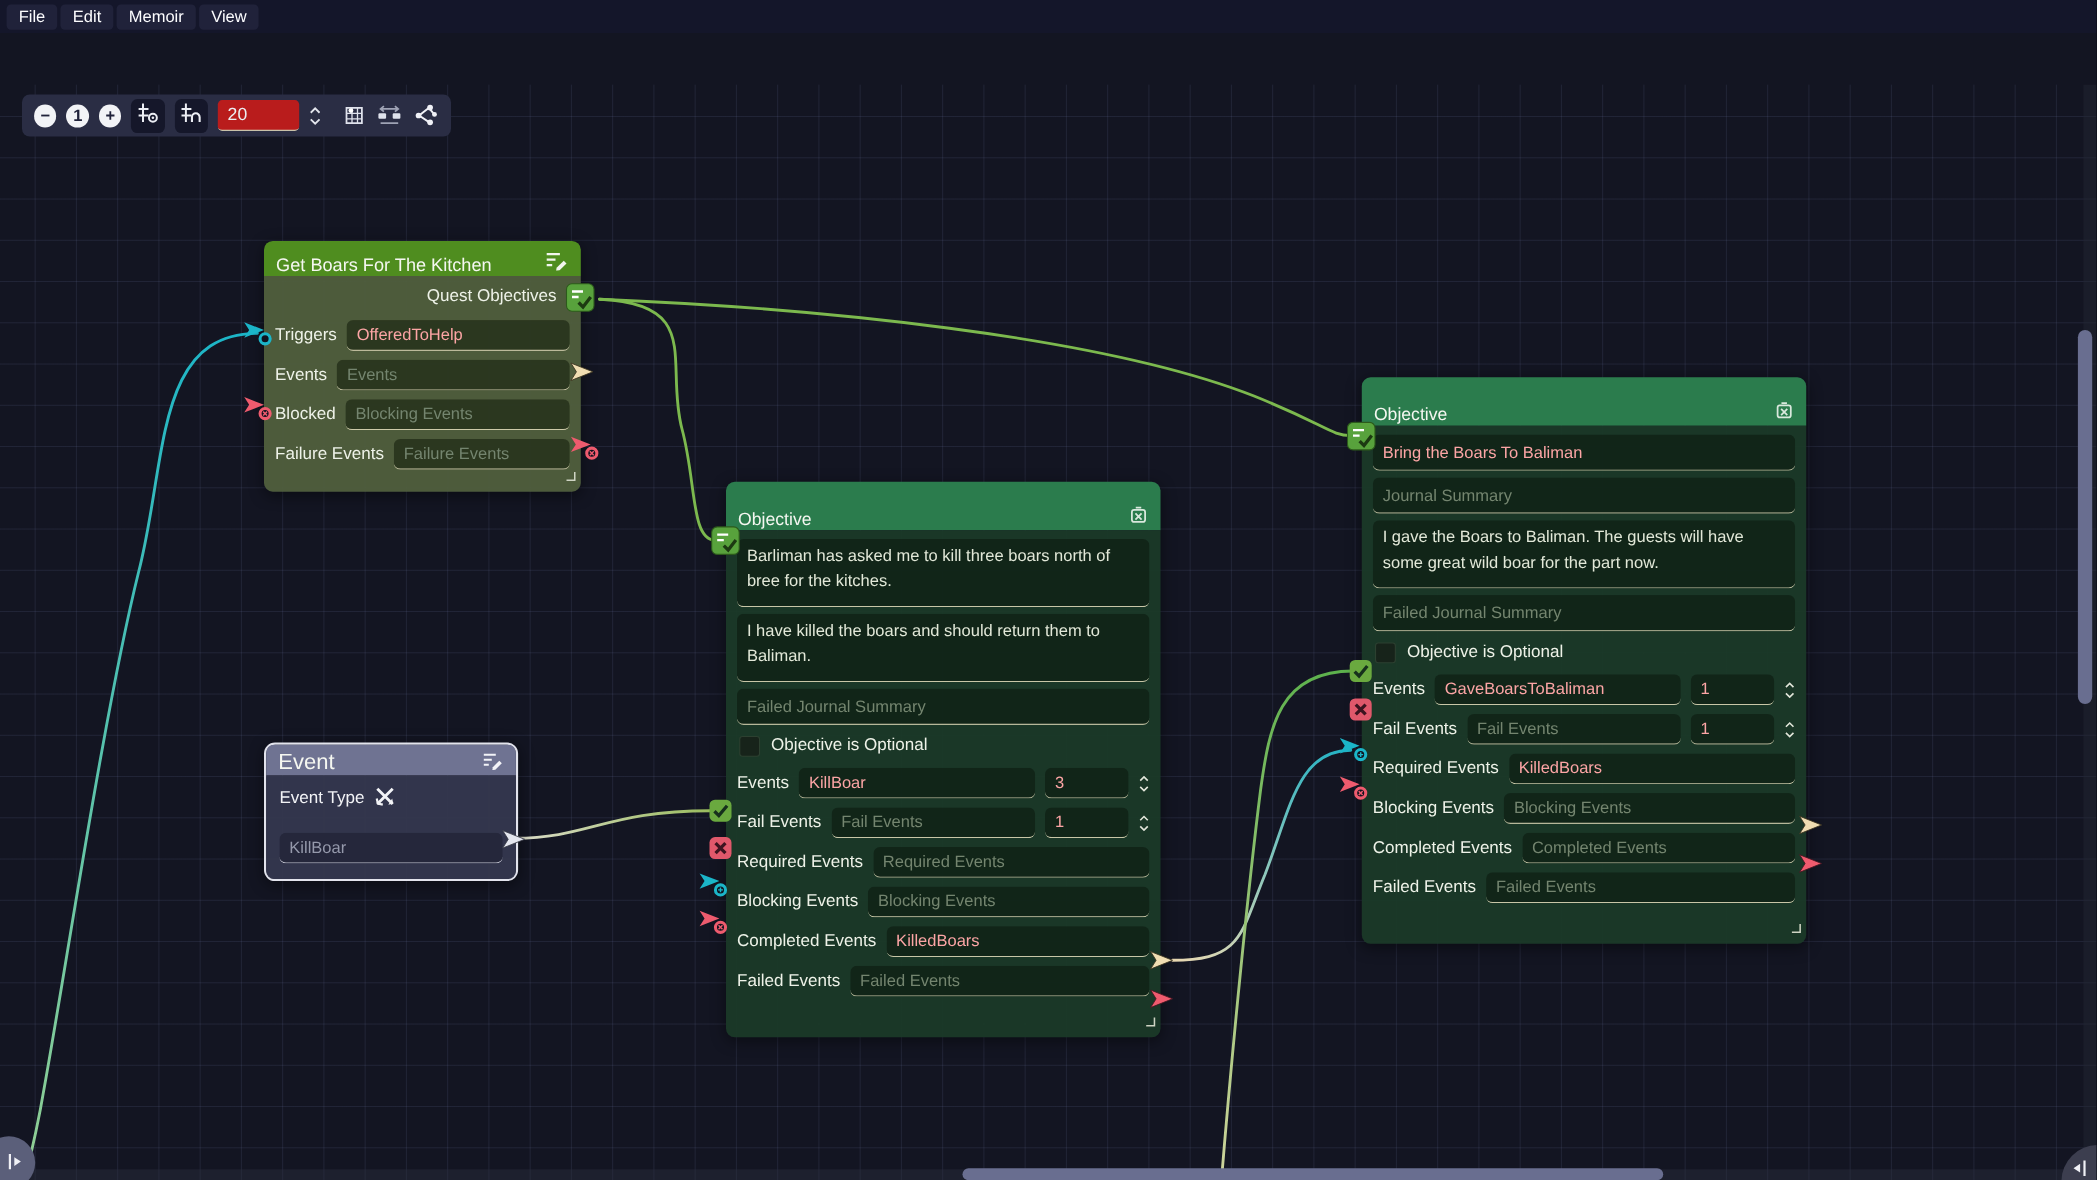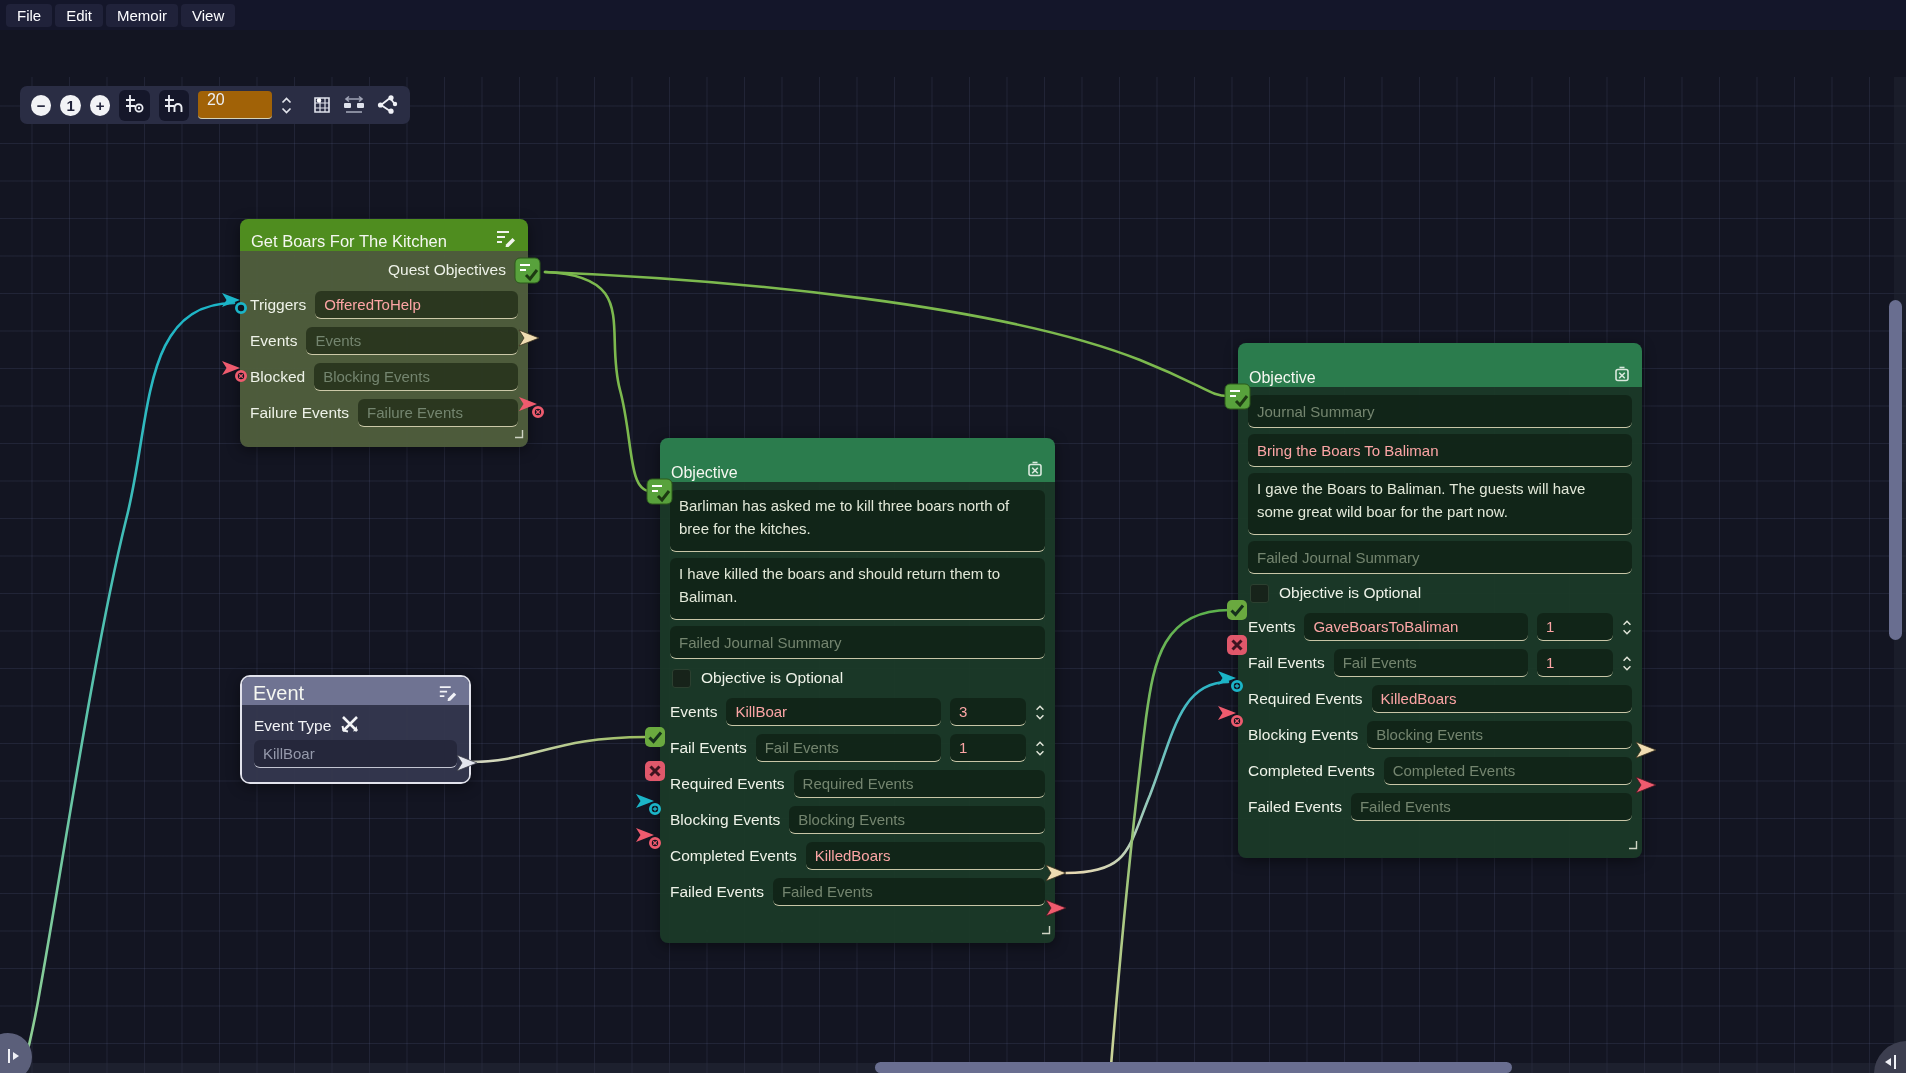--- a/index.html
+++ b/index.html
@@ -13,22 +13,22 @@
     border-bottom:1px solid #33374f;z-index:80;}
   .tab{position:absolute;left:28px;top:9px;height:38px;display:flex;align-items:center;gap:8px;
     padding:0 18px 0 14px;background:#1c1f32;border:1px solid #565a78;border-bottom:none;
     border-radius:9px 9px 0 0;font-size:15px;color:#f2f3f8;}
   
   .toolbar{position:absolute;left:20px;top:86px;height:38px;width:390px;background:#2a2d44;
     border-radius:7px;display:flex;align-items:center;gap:9px;padding:0 11px;z-index:70;box-sizing:border-box;}
   .circ-btn{width:21px;height:21px;border-radius:50%;background:#f2f3f6;color:#20223a;
     display:flex;align-items:center;justify-content:center;font-size:15px;font-weight:bold;line-height:1;}
   .tog-btn{width:31px;height:31px;background:#15172a;border-radius:6px;display:flex;align-items:center;justify-content:center;}
-  .snap-box{width:76px;height:27px;background:#a16207;border-bottom:1.5px solid #d6d2b6;border-radius:4px;
-    display:flex;align-items:flex-start;}
+  .snap-box{width:76px;height:27px;background:#b91c1c;border-bottom:1.5px solid #d6d2b6;border-radius:4px;
+    display:flex;align-items:center;}
   .snap-box input{background:transparent;border:none;outline:none;color:#eceef2;font-size:16px;width:60px;
     padding:0 0 0 9px;font-family:inherit;}
   .spin-col{display:flex;flex-direction:column;gap:3px;align-items:center;}
   .icon-btn{display:flex;align-items:center;justify-content:center;}
   
   .canvas{position:absolute;left:0;top:77px;right:0;bottom:0;
     background-image:linear-gradient(rgba(130,140,195,.13) 1px,transparent 1px),
       linear-gradient(90deg,rgba(130,140,195,.13) 1px,transparent 1px);
     background-size:37.5px 37.5px;background-position:-6px -9px;z-index:1;}
   svg.wires{position:absolute;left:0;top:0;width:1906px;height:1073px;z-index:5;pointer-events:none;}
@@ -55,21 +55,21 @@
   
   .n-quest{left:240px;top:219px;width:288px;}
   .n-quest .nhead{height:32px;background:#4f8d1f;}
   .n-quest .nbody{background:rgba(80,95,61,.95);padding:6px 10px 20px;gap:8px;}
   .n-quest .tin{background:rgba(17,26,9,.55);}
   .qo-row{justify-content:flex-end;padding-right:12px;height:26px;}
   
   .n-event{left:240px;top:675px;width:227px;border:2px solid #e2e3ec;border-radius:10px;}
   .n-event .nhead{height:28px;background:#6f7392;border-radius:7px 7px 0 0;}
   .n-event .nhead .ttl{font-size:20px;}
-  .n-event .nbody{background:rgba(52,55,78,.96);padding:7px 12px 14px;gap:0;border-radius:0 0 7px 7px;}
+  .n-event .nbody{background:rgba(52,55,78,.96);padding:7px 12px 14px;gap:17px;border-radius:0 0 7px 7px;}
   .n-event .tin{background:rgba(36,38,58,.9);color:#9599ab;border-bottom-color:rgba(225,226,236,.85);}
   
   .n-obj .nhead{height:44px;background:#2b7c4d;}
   .n-obj .nhead .ttl{font-size:16px;}
   .n-obj .nbody{background:rgba(27,57,39,.94);padding:8px 10px 36px;gap:6px;}
   .n-obj1{left:660px;top:438px;width:395px;}
   .n-obj2{left:1238px;top:343px;width:404px;}
   .name-in{height:32px;flex:none;}
   .erow{height:30px;flex:none;}
   .opt-row{height:26px;flex:none;gap:10px;padding-left:2px;}
@@ -402,22 +402,22 @@
       <span class="ttl">Objective</span>
       <span class="hicon">
         <svg width="18" height="18" viewBox="0 0 18 18">
             <rect x="3" y="4.5" width="12" height="11" rx="2" stroke="#d9e8dd" stroke-width="1.6" fill="none"></rect>
             <path d="M6.5 2.5 h5" stroke="#d9e8dd" stroke-width="1.6"></path>
             <path d="M6.2 7.7 l5.6 5.6 M11.8 7.7 l-5.6 5.6" stroke="#d9e8dd" stroke-width="1.6"></path>
           </svg>
       </span>
     </div>
     <div class="nbody">
+      <input class="tin name-in" value="Bring the Boars To Baliman" style="">
       <input class="tin name-in" placeholder="Journal Summary" style="">
-      <input class="tin name-in" value="Bring the Boars To Baliman" style="">
       <textarea class="tarea" rows="2" style="height: 62px;">I gave the Boars to Baliman. The guests will have some great wild boar for the part now.</textarea>
       <input class="tin name-in" placeholder="Failed Journal Summary" style="">
       <div class="row opt-row">
         <span class="cb"></span>
         <span class="lbl">Objective is Optional</span>
       </div>
       <div class="row erow">
         <span class="lbl">Events</span>
         <input class="tin" value="GaveBoarsToBaliman" style="">
         <input class="tin num" value="1" style="">

